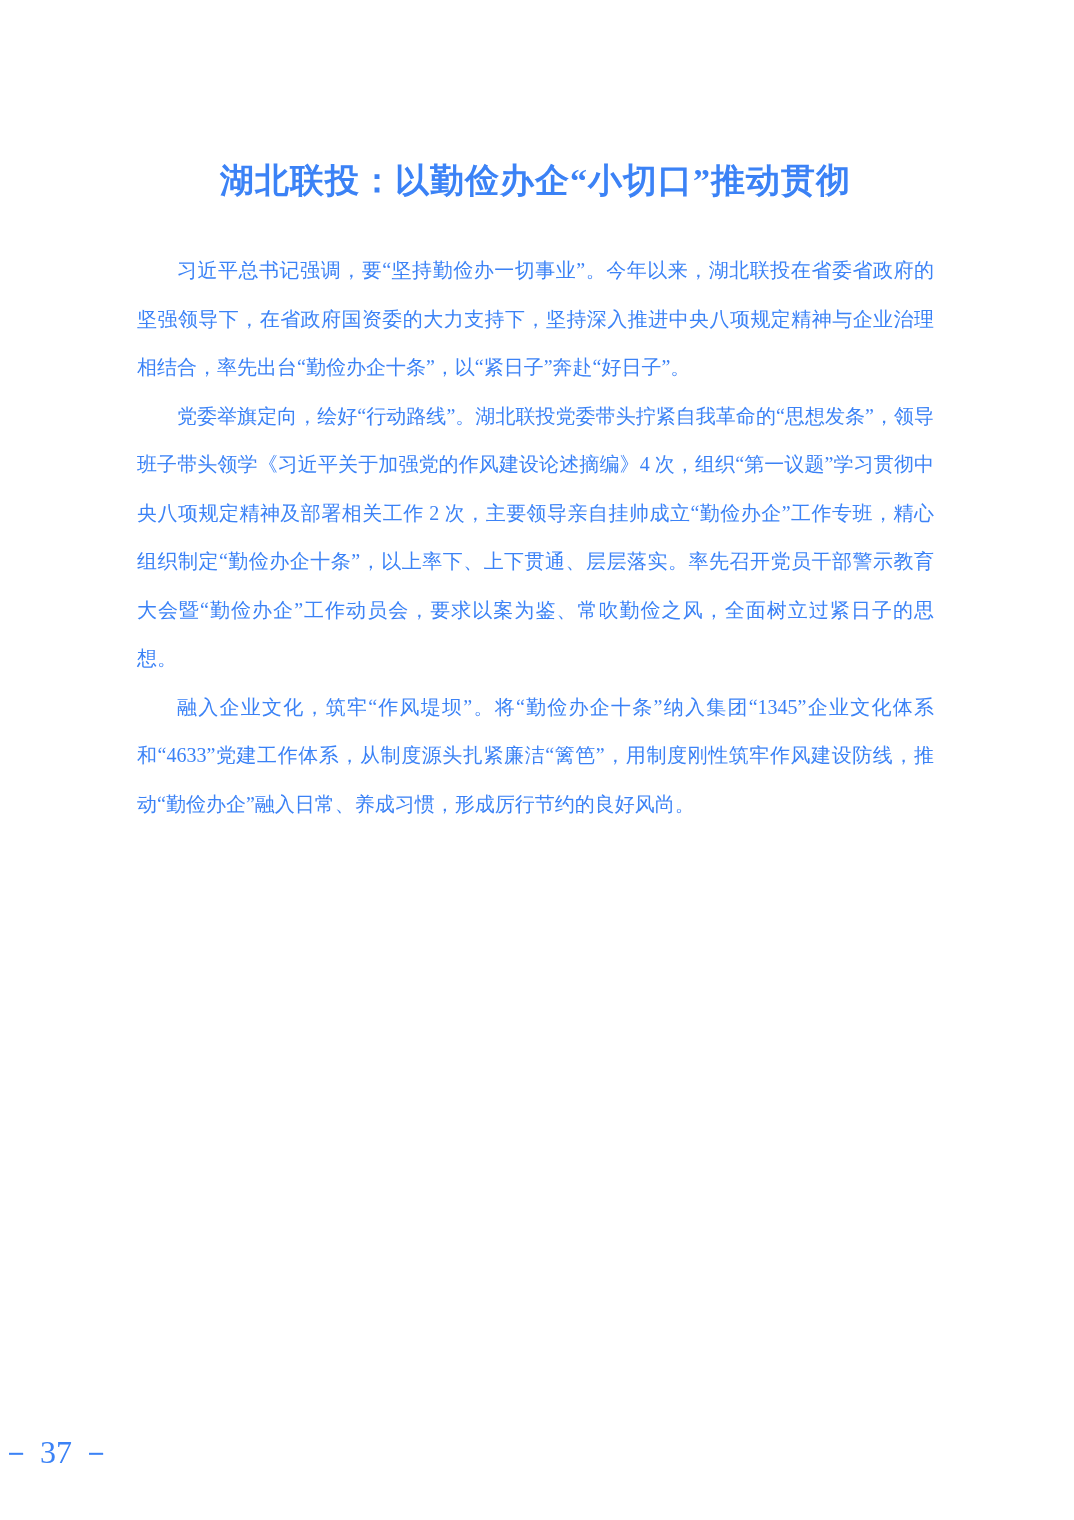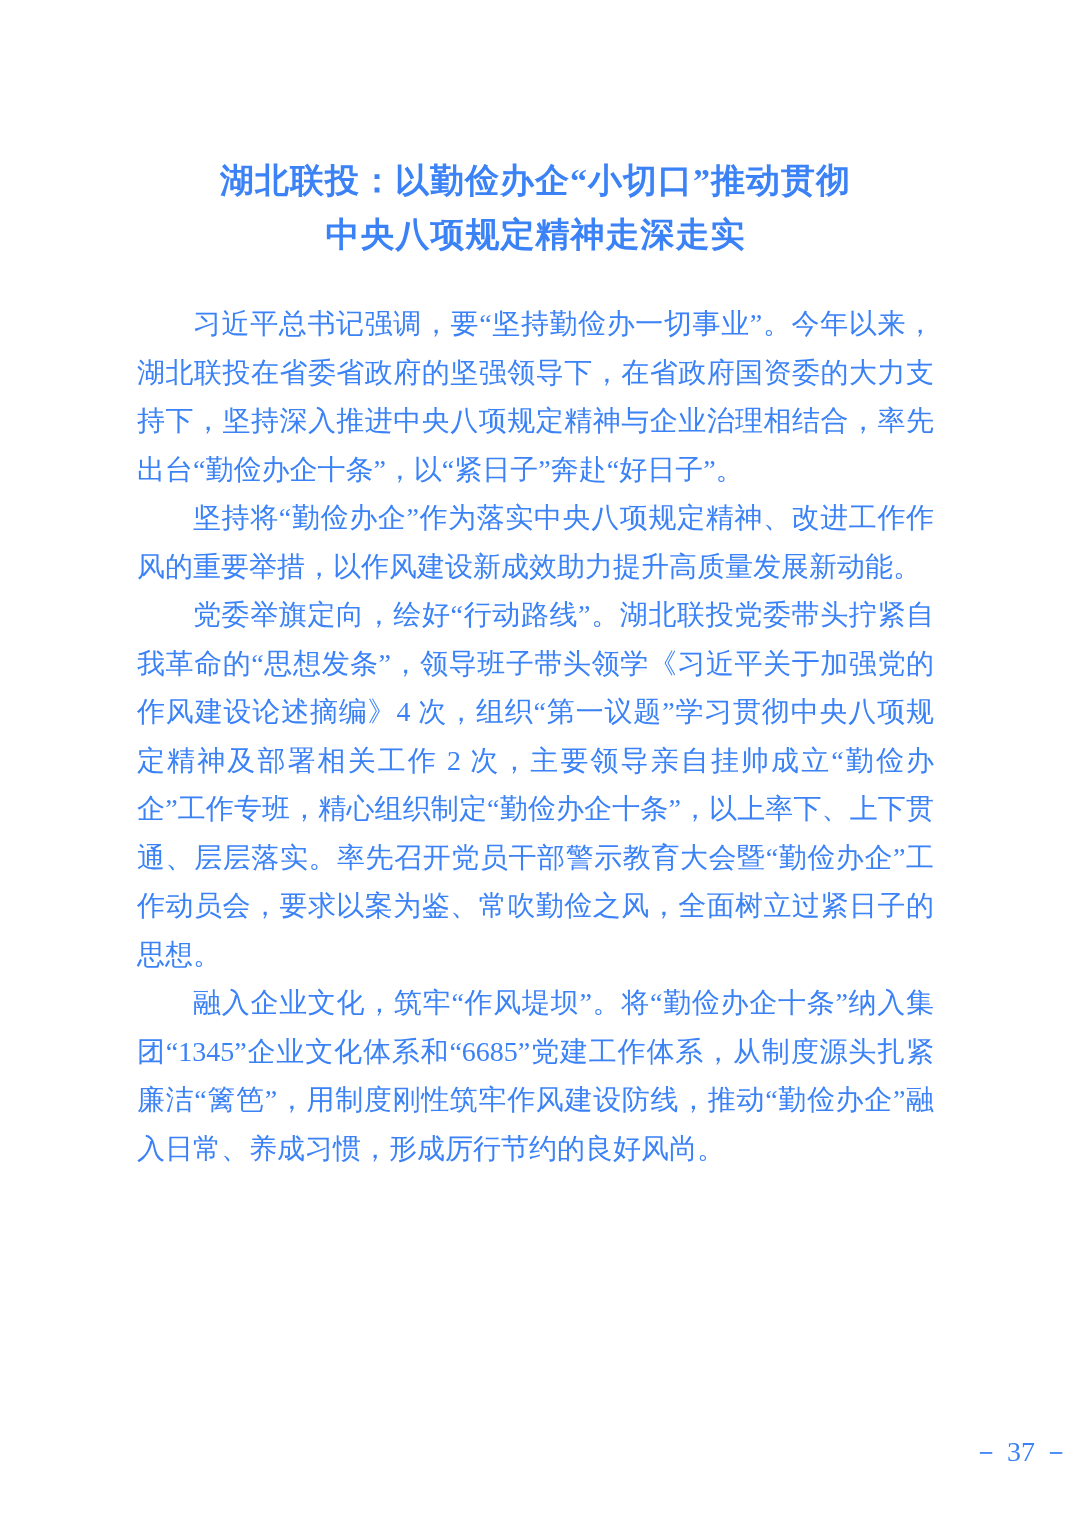--- a/index.html
+++ b/index.html
@@ -26,53 +26,51 @@
     font-weight: bold;
     line-height: 54px;
     letter-spacing: 1px;
     font-family: "Liberation Serif", serif;
   }
   .doc-title .title-line {
     display: block;
   }
   .doc-body {
     margin-top: 38px;
-    font-size: 28px;
+    font-size: 20px;
     line-height: 48.5px;
     text-align: justify;
   }
   .doc-body p {
     margin: 0;
     padding: 0;
     text-indent: 2em;
   }
   .page-footer {
     position: absolute;
     left: 0;
-    right: 4px;
+    right: 16px;
     bottom: 72px;
-    text-align: right;
-    font-size: 28px;
+    text-align: left;
+    font-size: 32px;
     line-height: 28px;
   }
 </style>
 </head>
 <body>
 
 <div class="page">
 
   <h1 class="doc-title">
     <span class="title-line">湖北联投：以勤俭办企“小切口”推动贯彻</span>
-    <span class="title-line">中央八项规定精神走深走实</span>
   </h1>
 
   <div class="doc-body">
     <p>习近平总书记强调，要“坚持勤俭办一切事业”。今年以来，湖北联投在省委省政府的坚强领导下，在省政府国资委的大力支持下，坚持深入推进中央八项规定精神与企业治理相结合，率先出台“勤俭办企十条”，以“紧日子”奔赴“好日子”。</p>
-    <p>坚持将“勤俭办企”作为落实中央八项规定精神、改进工作作风的重要举措，以作风建设新成效助力提升高质量发展新动能。</p>
     <p>党委举旗定向，绘好“行动路线”。湖北联投党委带头拧紧自我革命的“思想发条”，领导班子带头领学《习近平关于加强党的作风建设论述摘编》4 次，组织“第一议题”学习贯彻中央八项规定精神及部署相关工作 2 次，主要领导亲自挂帅成立“勤俭办企”工作专班，精心组织制定“勤俭办企十条”，以上率下、上下贯通、层层落实。率先召开党员干部警示教育大会暨“勤俭办企”工作动员会，要求以案为鉴、常吹勤俭之风，全面树立过紧日子的思想。</p>
-    <p>融入企业文化，筑牢“作风堤坝”。将“勤俭办企十条”纳入集团“1345”企业文化体系和“6685”党建工作体系，从制度源头扎紧廉洁“篱笆”，用制度刚性筑牢作风建设防线，推动“勤俭办企”融入日常、养成习惯，形成厉行节约的良好风尚。</p>
+    <p>融入企业文化，筑牢“作风堤坝”。将“勤俭办企十条”纳入集团“1345”企业文化体系和“4633”党建工作体系，从制度源头扎紧廉洁“篱笆”，用制度刚性筑牢作风建设防线，推动“勤俭办企”融入日常、养成习惯，形成厉行节约的良好风尚。</p>
   </div>
 
   <div class="page-footer">
     <span>－ 37 －</span>
   </div>
 
 </div>
 
 </body></html>

